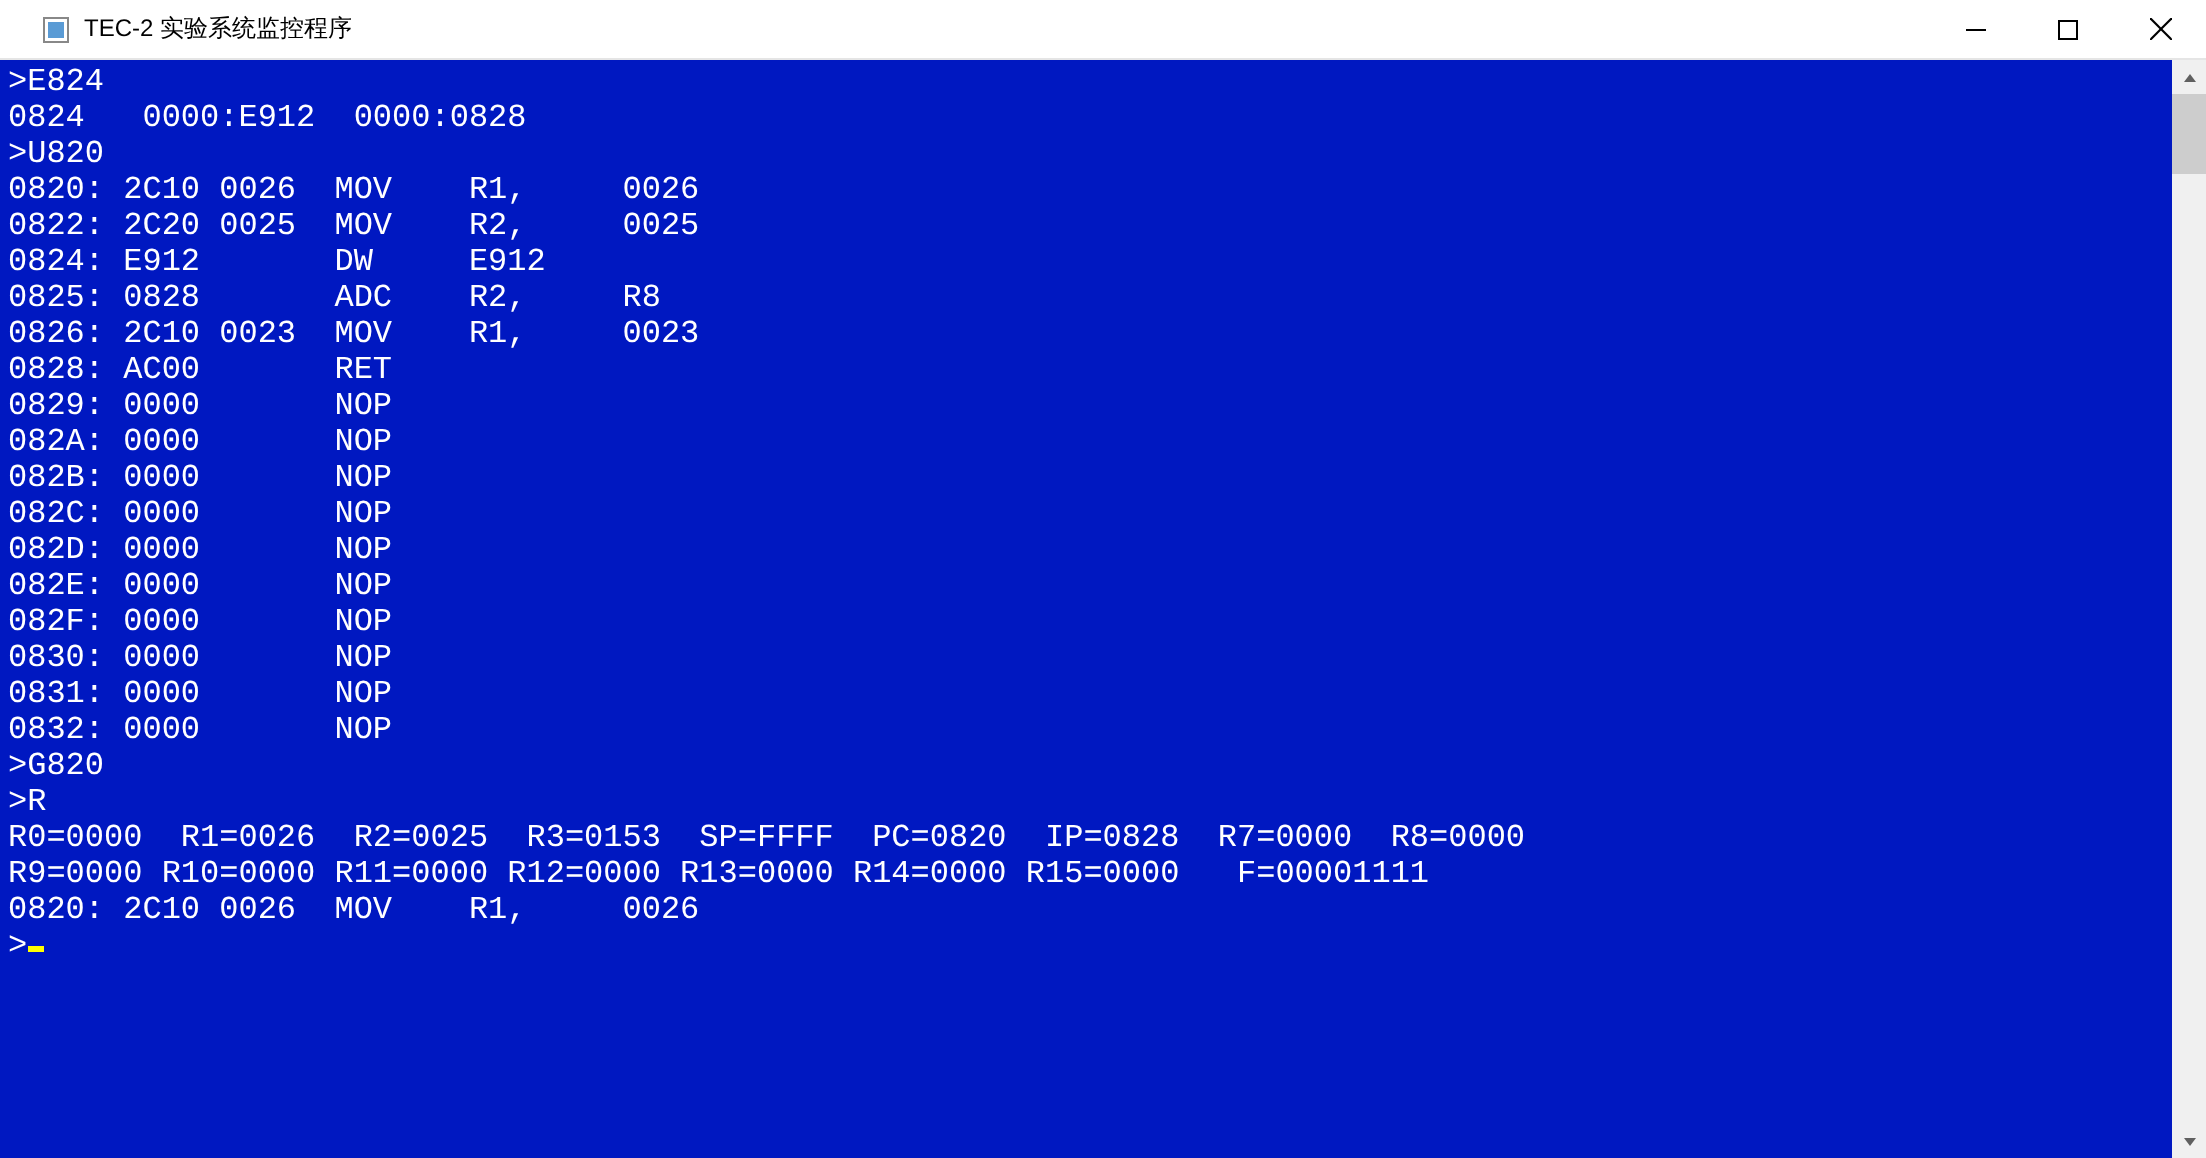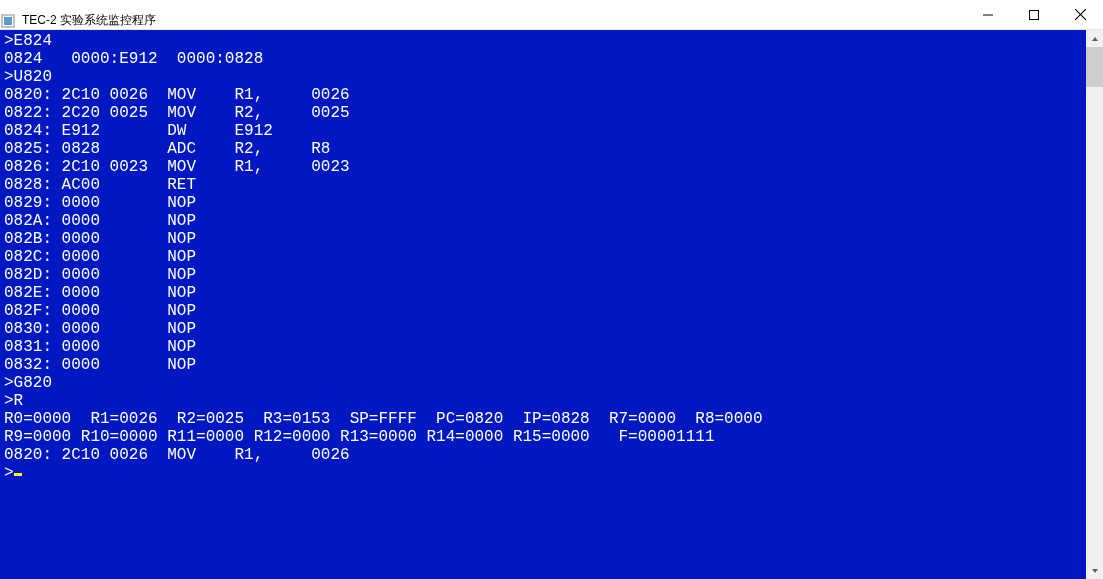--- a/index.html
+++ b/index.html
@@ -10,22 +10,22 @@
       height: 579px;
       overflow: hidden;
       display: flex;
       flex-direction: column;
     }
     .titlebar {
       height: 30px;
       background: #ffffff;
       border-bottom: 1px solid #e5e5e5;
       display: flex;
-      align-items: flex-end;
-      padding-left: 0;
+      align-items: center;
+      padding-left: 20px;
       flex-shrink: 0;
     }
     .titlebar-icon {
       width: 16px;
       height: 16px;
       margin-right: 6px;
       display: inline-flex;
       align-items: center;
       justify-content: center;
     }

